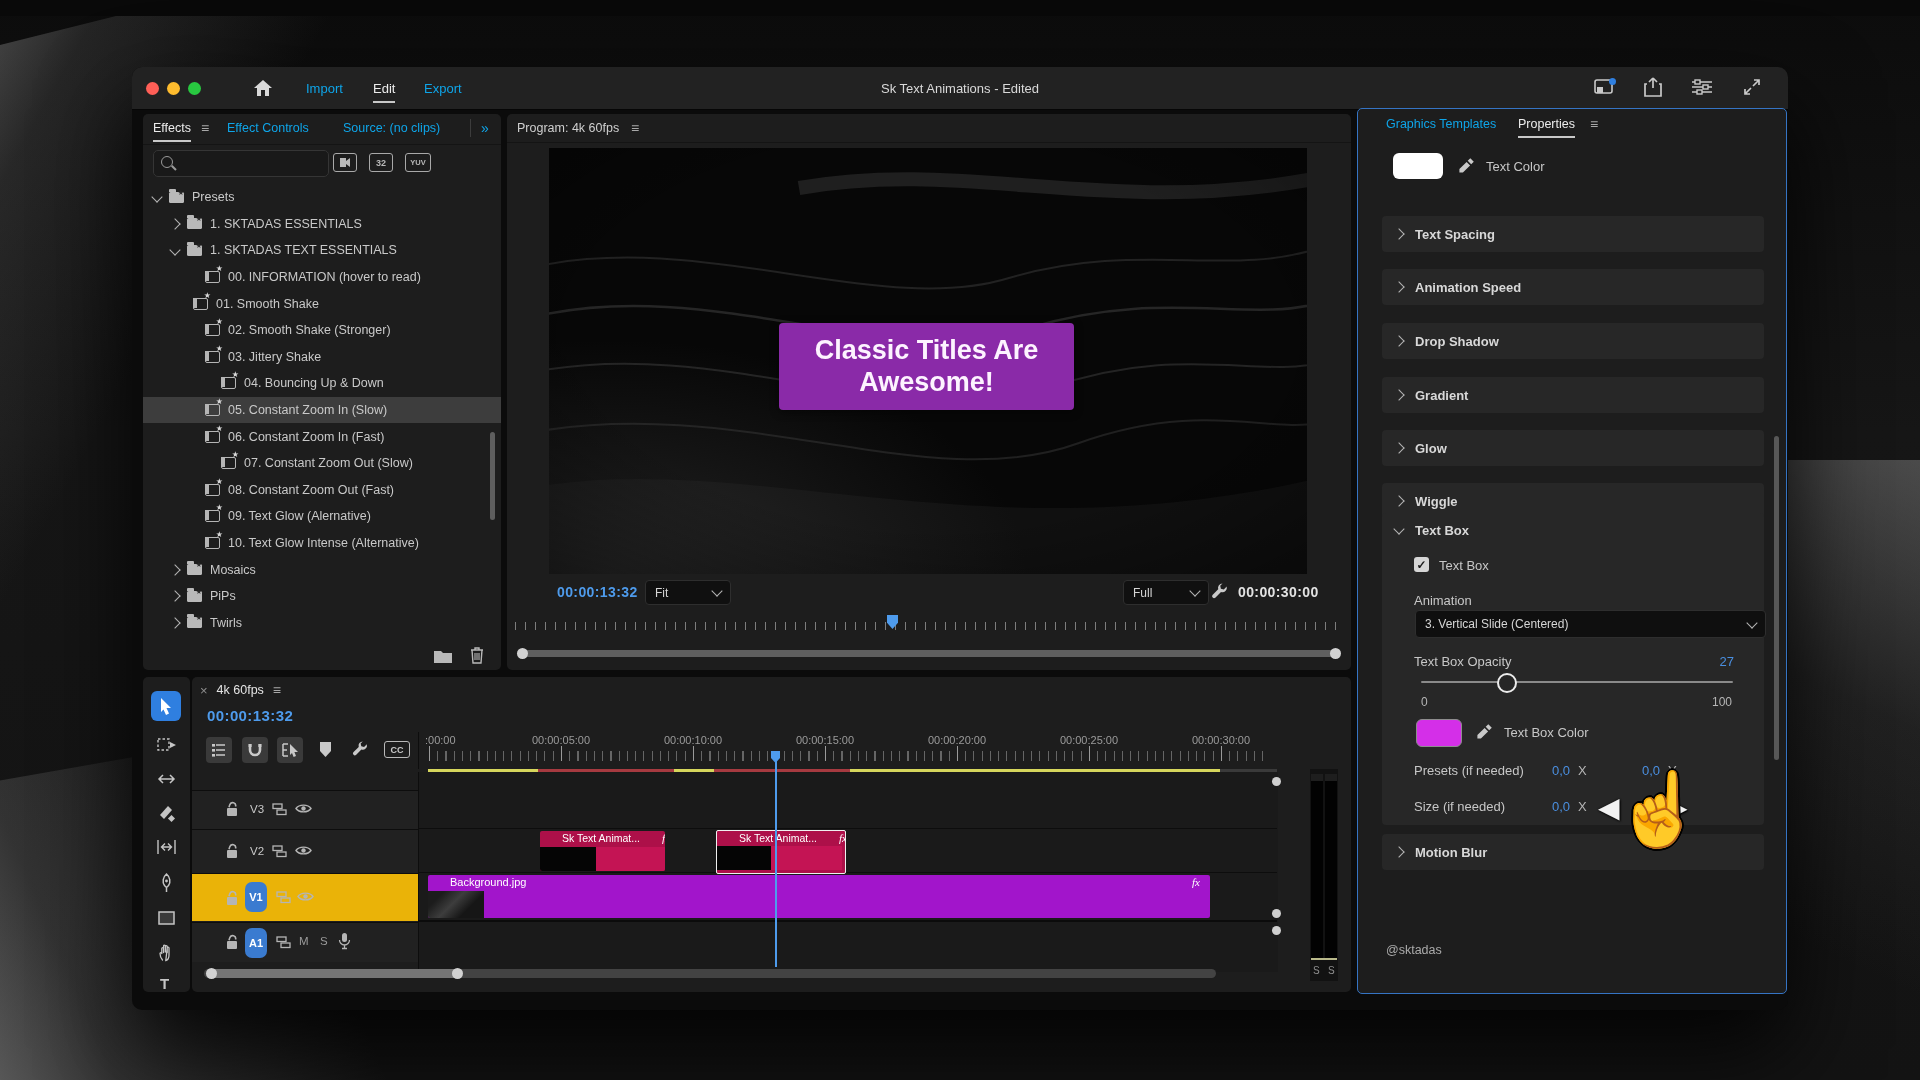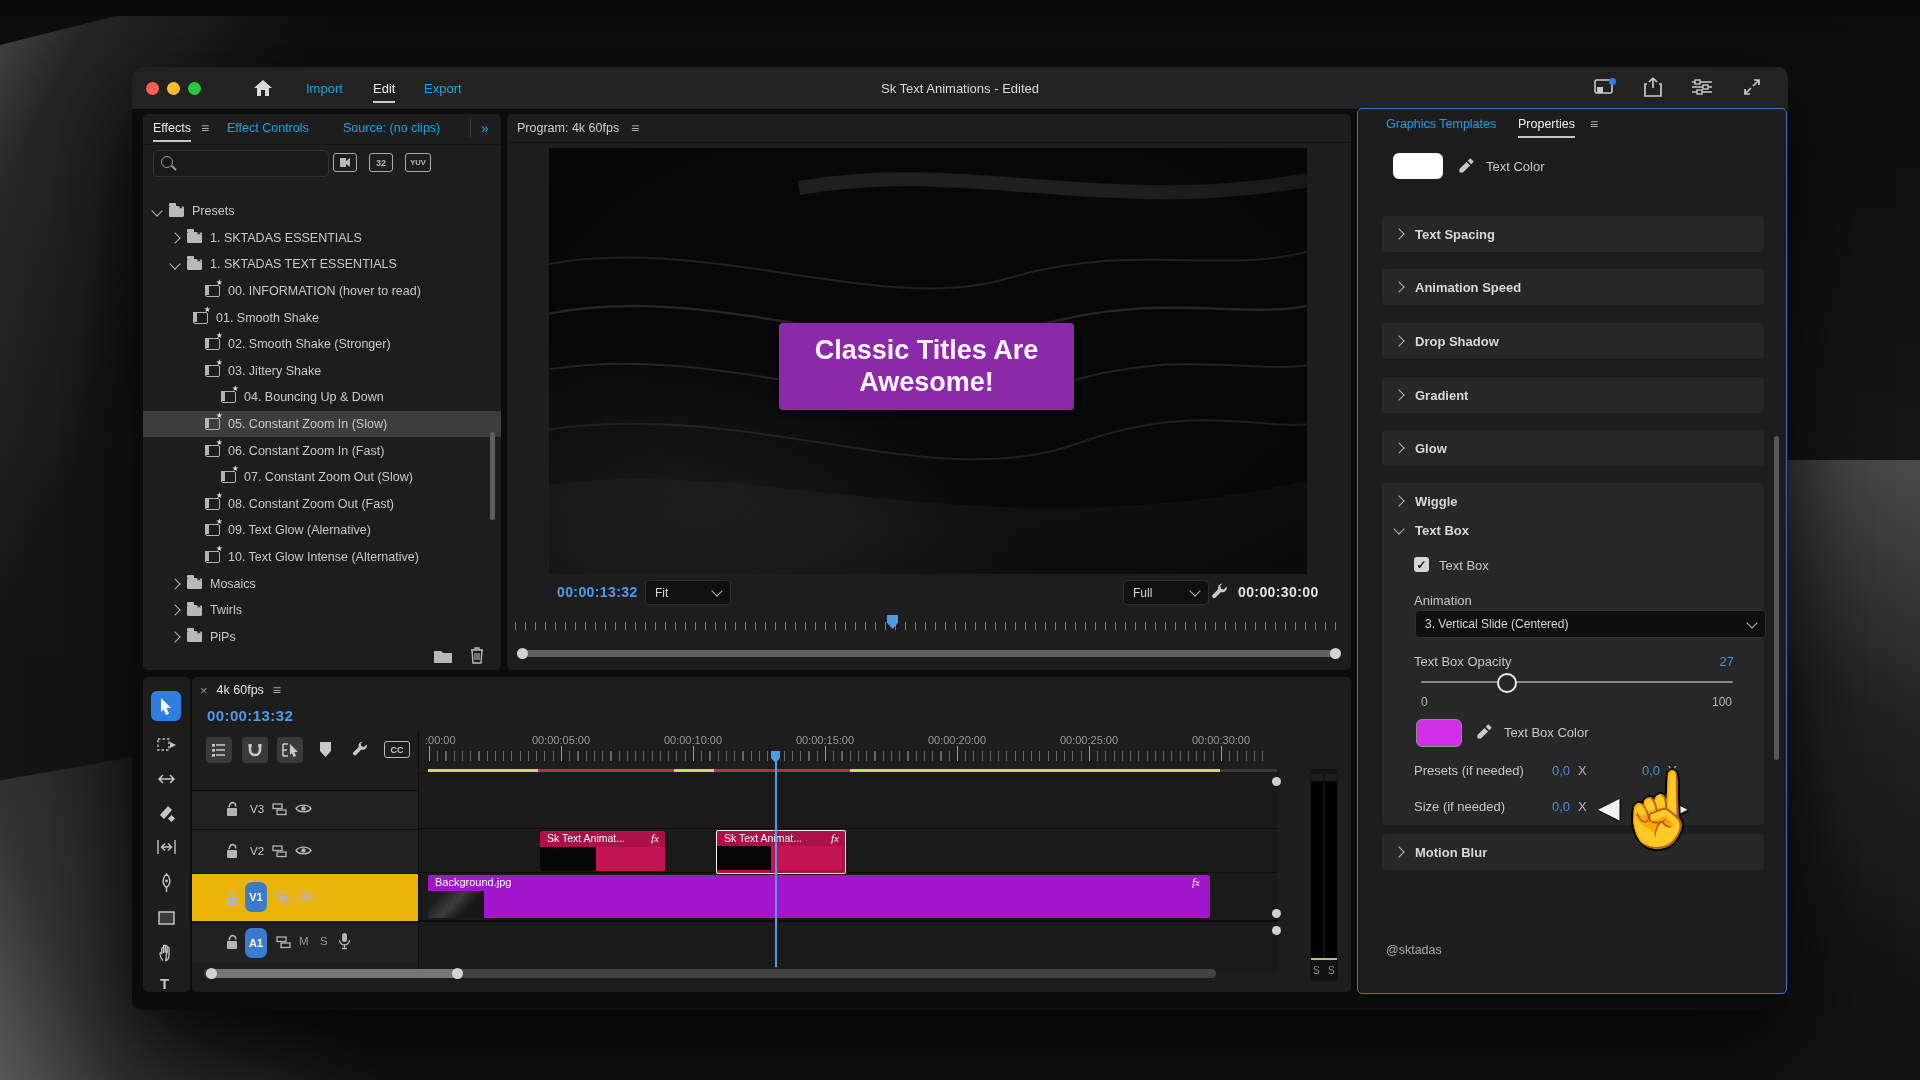--- a/index.html
+++ b/index.html
@@ -29,21 +29,21 @@
   .drop{background:#101010;border:1px solid #2e2e2e;border-radius:4px;color:#d6d6d6;font-size:12px;display:flex;align-items:center;justify-content:space-between;padding:0 9px}
   .card{position:absolute;left:24px;width:382px;background:#272727;border-radius:4px}
   .sechead{display:flex;align-items:center;gap:12px;height:36px;padding-left:13px;font-size:13px;font-weight:bold;color:#d8d8d8}
   .lbl{font-size:13px;color:#c7c7c7;white-space:nowrap}
   .vblue{font-size:13px;color:#4a8fe0}
   .unit{font-size:13px;color:#b5b5b5}
   .tbtn{position:absolute;width:26px;height:26px;background:#3a3a3a;border-radius:4px;display:flex;align-items:center;justify-content:center}
   .thdr-ic{display:flex;align-items:center;justify-content:center}
   .trackbadge{width:22px;height:30px;background:#3a7bd0;border-radius:7px;color:#fff;font-size:11px;font-weight:bold;display:flex;align-items:center;justify-content:center}
   .clip{position:absolute;border-radius:2px;overflow:hidden}
-  .cliplabel{font-size:10.5px;color:#fff;padding:1px 7px;white-space:nowrap}
+  .cliplabel{font-size:10.5px;color:#fff;padding:1px 22px;white-space:nowrap}
   .fx{font-family:"Liberation Serif",serif;font-style:italic;font-size:11px;color:#fff}
   .circle{position:absolute;border-radius:50%;background:#d2d2d2}
   svg{display:block}
 </style>
 </head>
 <body>
 
 <div class="wp" style="left:0;top:0;width:1920px;height:1080px;background:linear-gradient(180deg,#0c0c0c 0%,#161616 40%,#131313 100%)"></div>
 <div class="wp" style="left:-140px;top:10px;width:560px;height:760px;background:linear-gradient(123deg,rgba(175,175,175,.55) 0%,rgba(110,110,110,.25) 22%,rgba(30,30,30,0) 48%);transform:skewY(-14deg)"></div>
 <div class="wp" style="left:-80px;top:740px;width:620px;height:420px;background:linear-gradient(68deg,rgba(205,205,205,.6) 0%,rgba(130,130,130,.28) 30%,rgba(30,30,30,0) 62%);transform:skewY(-10deg)"></div>
@@ -108,21 +108,21 @@
       <span class="abs" style="left:17px;top:16px;width:6px;height:1.6px;background:#9a9a9a;transform:rotate(45deg)"></span>
     </div>
     <div class="abs badge" style="left:190px;top:39px;width:22px;height:17px">
       <svg width="12" height="11" viewBox="0 0 12 11">
           <path d="M1 1 H7 V4 L11 1 V10 L7 7 V10 H1 Z" fill="#b9b9b9"></path>
         </svg>
     </div>
     <div class="abs badge" style="left:226px;top:39px;width:22px;height:17px;font-size:9px">32</div>
     <div class="abs badge" style="left:262px;top:39px;width:24px;height:17px;font-size:7.5px">YUV</div>
 
-    <div class="abs" style="left:0;top:84px;width:358px">
+    <div class="abs" style="left:0;top:70px;width:358px">
       <div class="trow" style="padding-left:10px">
           <span class="chd"></span>
           <span class="fold"></span>
           <span>Presets</span>
         </div>
       <div class="trow" style="padding-left:28px">
           <span class="chr"></span>
           <span class="fold"></span>
           <span>1. SKTADAS ESSENTIALS</span>
         </div>
@@ -176,26 +176,26 @@
           <span>10. Text Glow Intense (Alternative)</span>
         </div>
       <div class="trow" style="padding-left:28px">
           <span class="chr"></span>
           <span class="fold"></span>
           <span>Mosaics</span>
         </div>
       <div class="trow" style="padding-left:28px">
           <span class="chr"></span>
           <span class="fold"></span>
+          <span>PiPs</span>
+        </div>
+      <div class="trow" style="padding-left:28px">
+          <span class="chr"></span>
+          <span class="fold"></span>
           <span>Twirls</span>
-        </div>
-      <div class="trow" style="padding-left:28px">
-          <span class="chr"></span>
-          <span class="fold"></span>
-          <span>PiPs</span>
         </div>
     </div>
     <div class="abs" style="left:347px;top:318px;width:5px;height:88px;background:#5e5e5e;border-radius:3px"></div>
 
     <div class="abs" style="left:290px;top:534px">
       <svg width="20" height="16" viewBox="0 0 20 16">
           <path d="M1 3 h7 l2 2 h9 v10 H1 Z" fill="#b9b9b9"></path>
         </svg>
     </div>
     <div class="abs" style="left:326px;top:532px">

